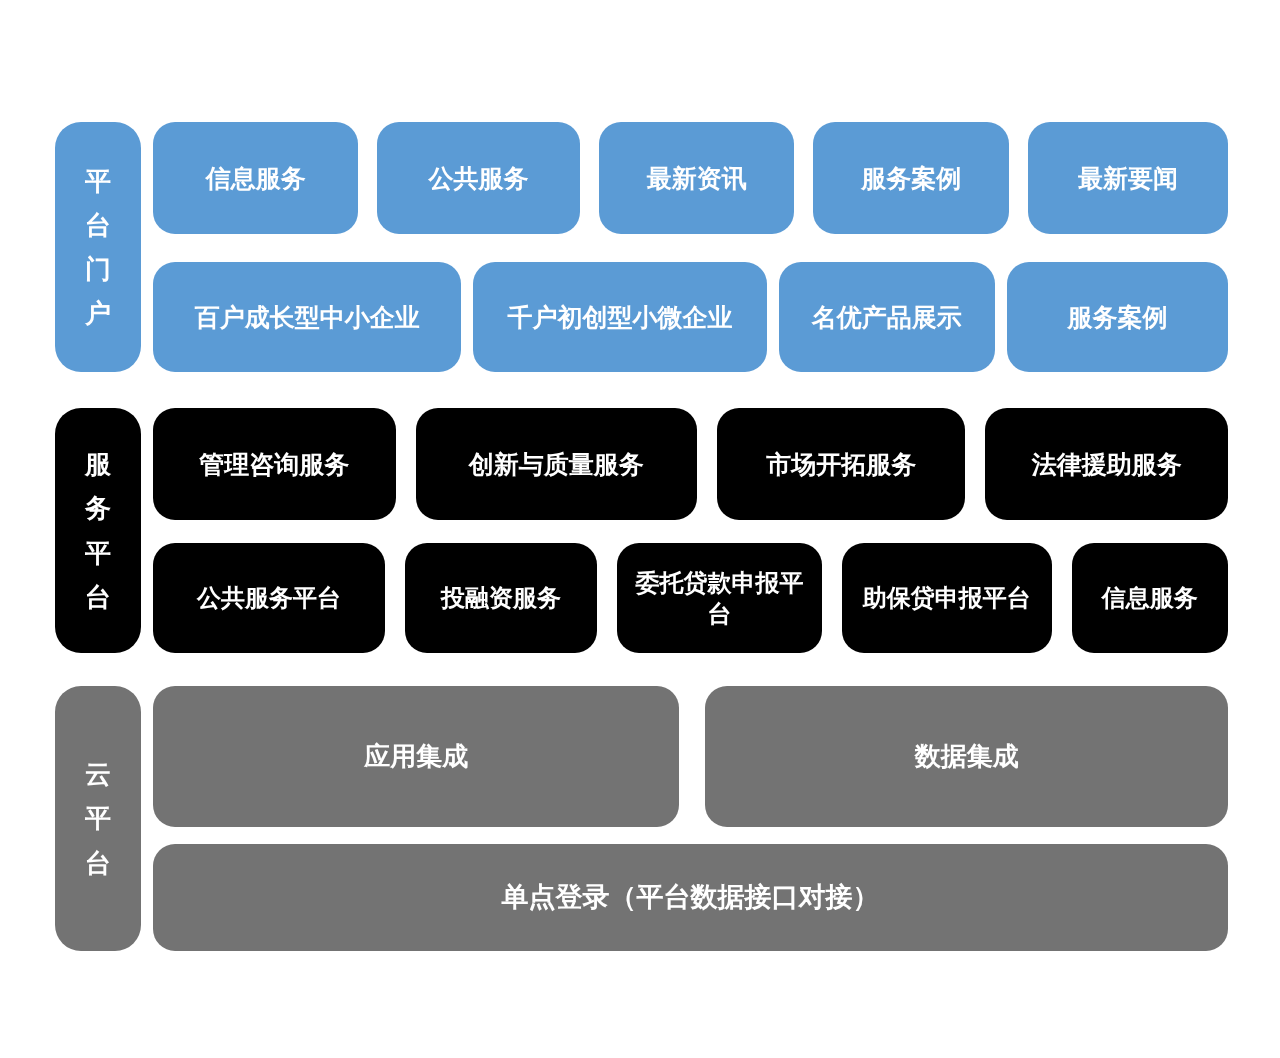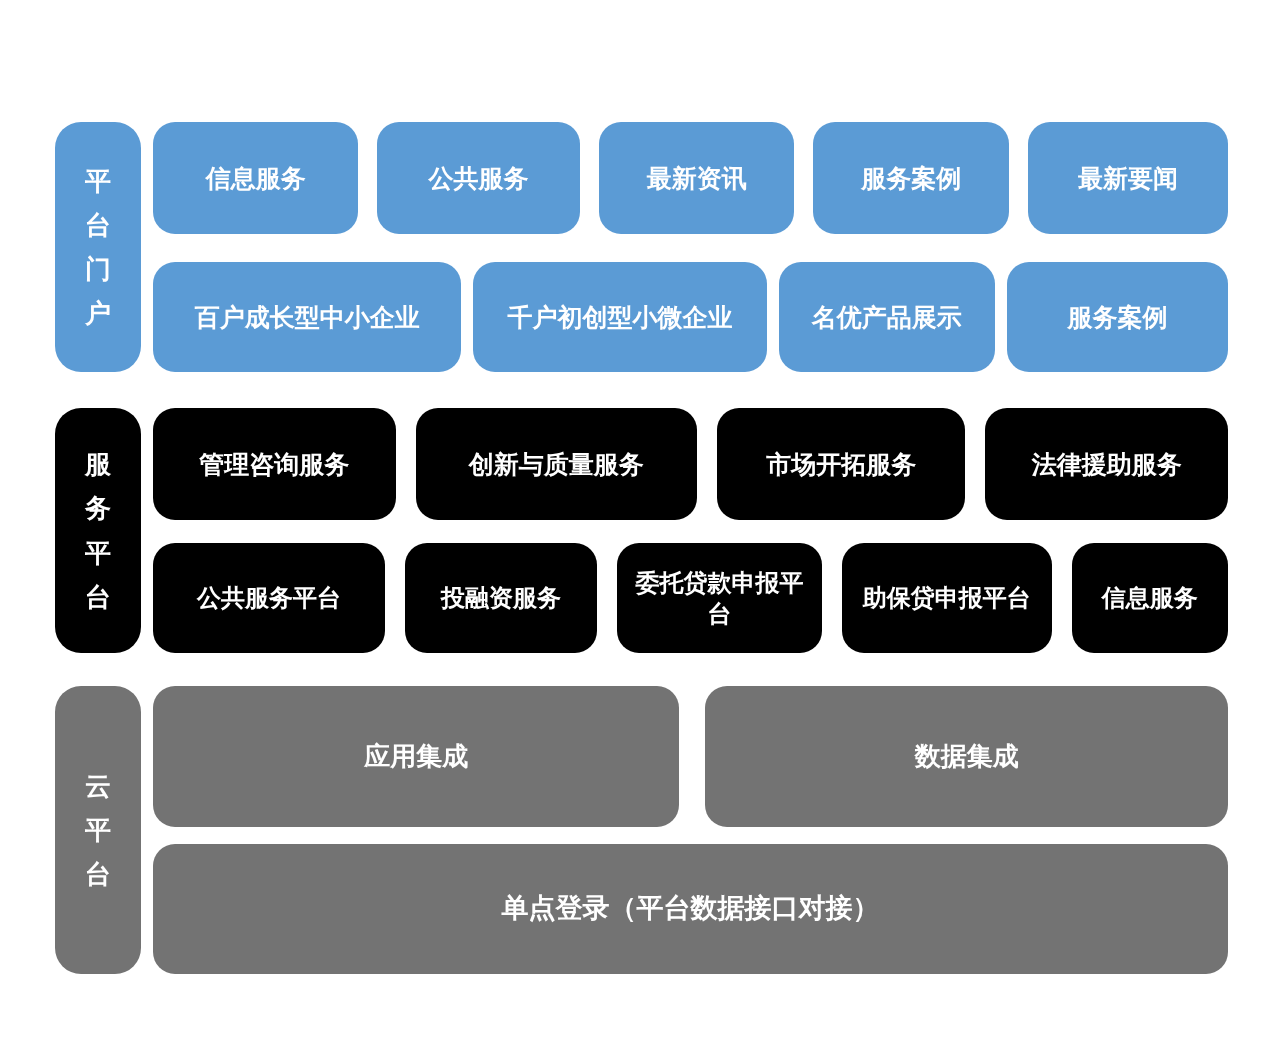--- a/index.html
+++ b/index.html
@@ -64,21 +64,21 @@
   .portal-r1 { height: 112px; gap: 19px; }
   .portal-gap { height: 28px; }
   .portal-r2 { height: 110px; gap: 12px; }
 
   .service-r1 { height: 112px; gap: 20px; }
   .service-gap { height: 23px; }
   .service-r2 { height: 110px; gap: 20px; }
 
   .cloud-r1 { height: 141px; gap: 26px; }
   .cloud-gap { height: 17px; }
-  .cloud-r2 { height: 130px; }
+  .cloud-r2 { height: 107px; }
 
   .gap-a { height: 36px; }
   .gap-b { height: 33px; }
 
   .fs-box   { font-size: 25px; }
   .fs-box2  { font-size: 24px; }
   .fs-gray  { font-size: 26px; }
   .fs-bar   { font-size: 27px; }
   .wrap-narrow { padding: 8px 18px; }
 </style>

